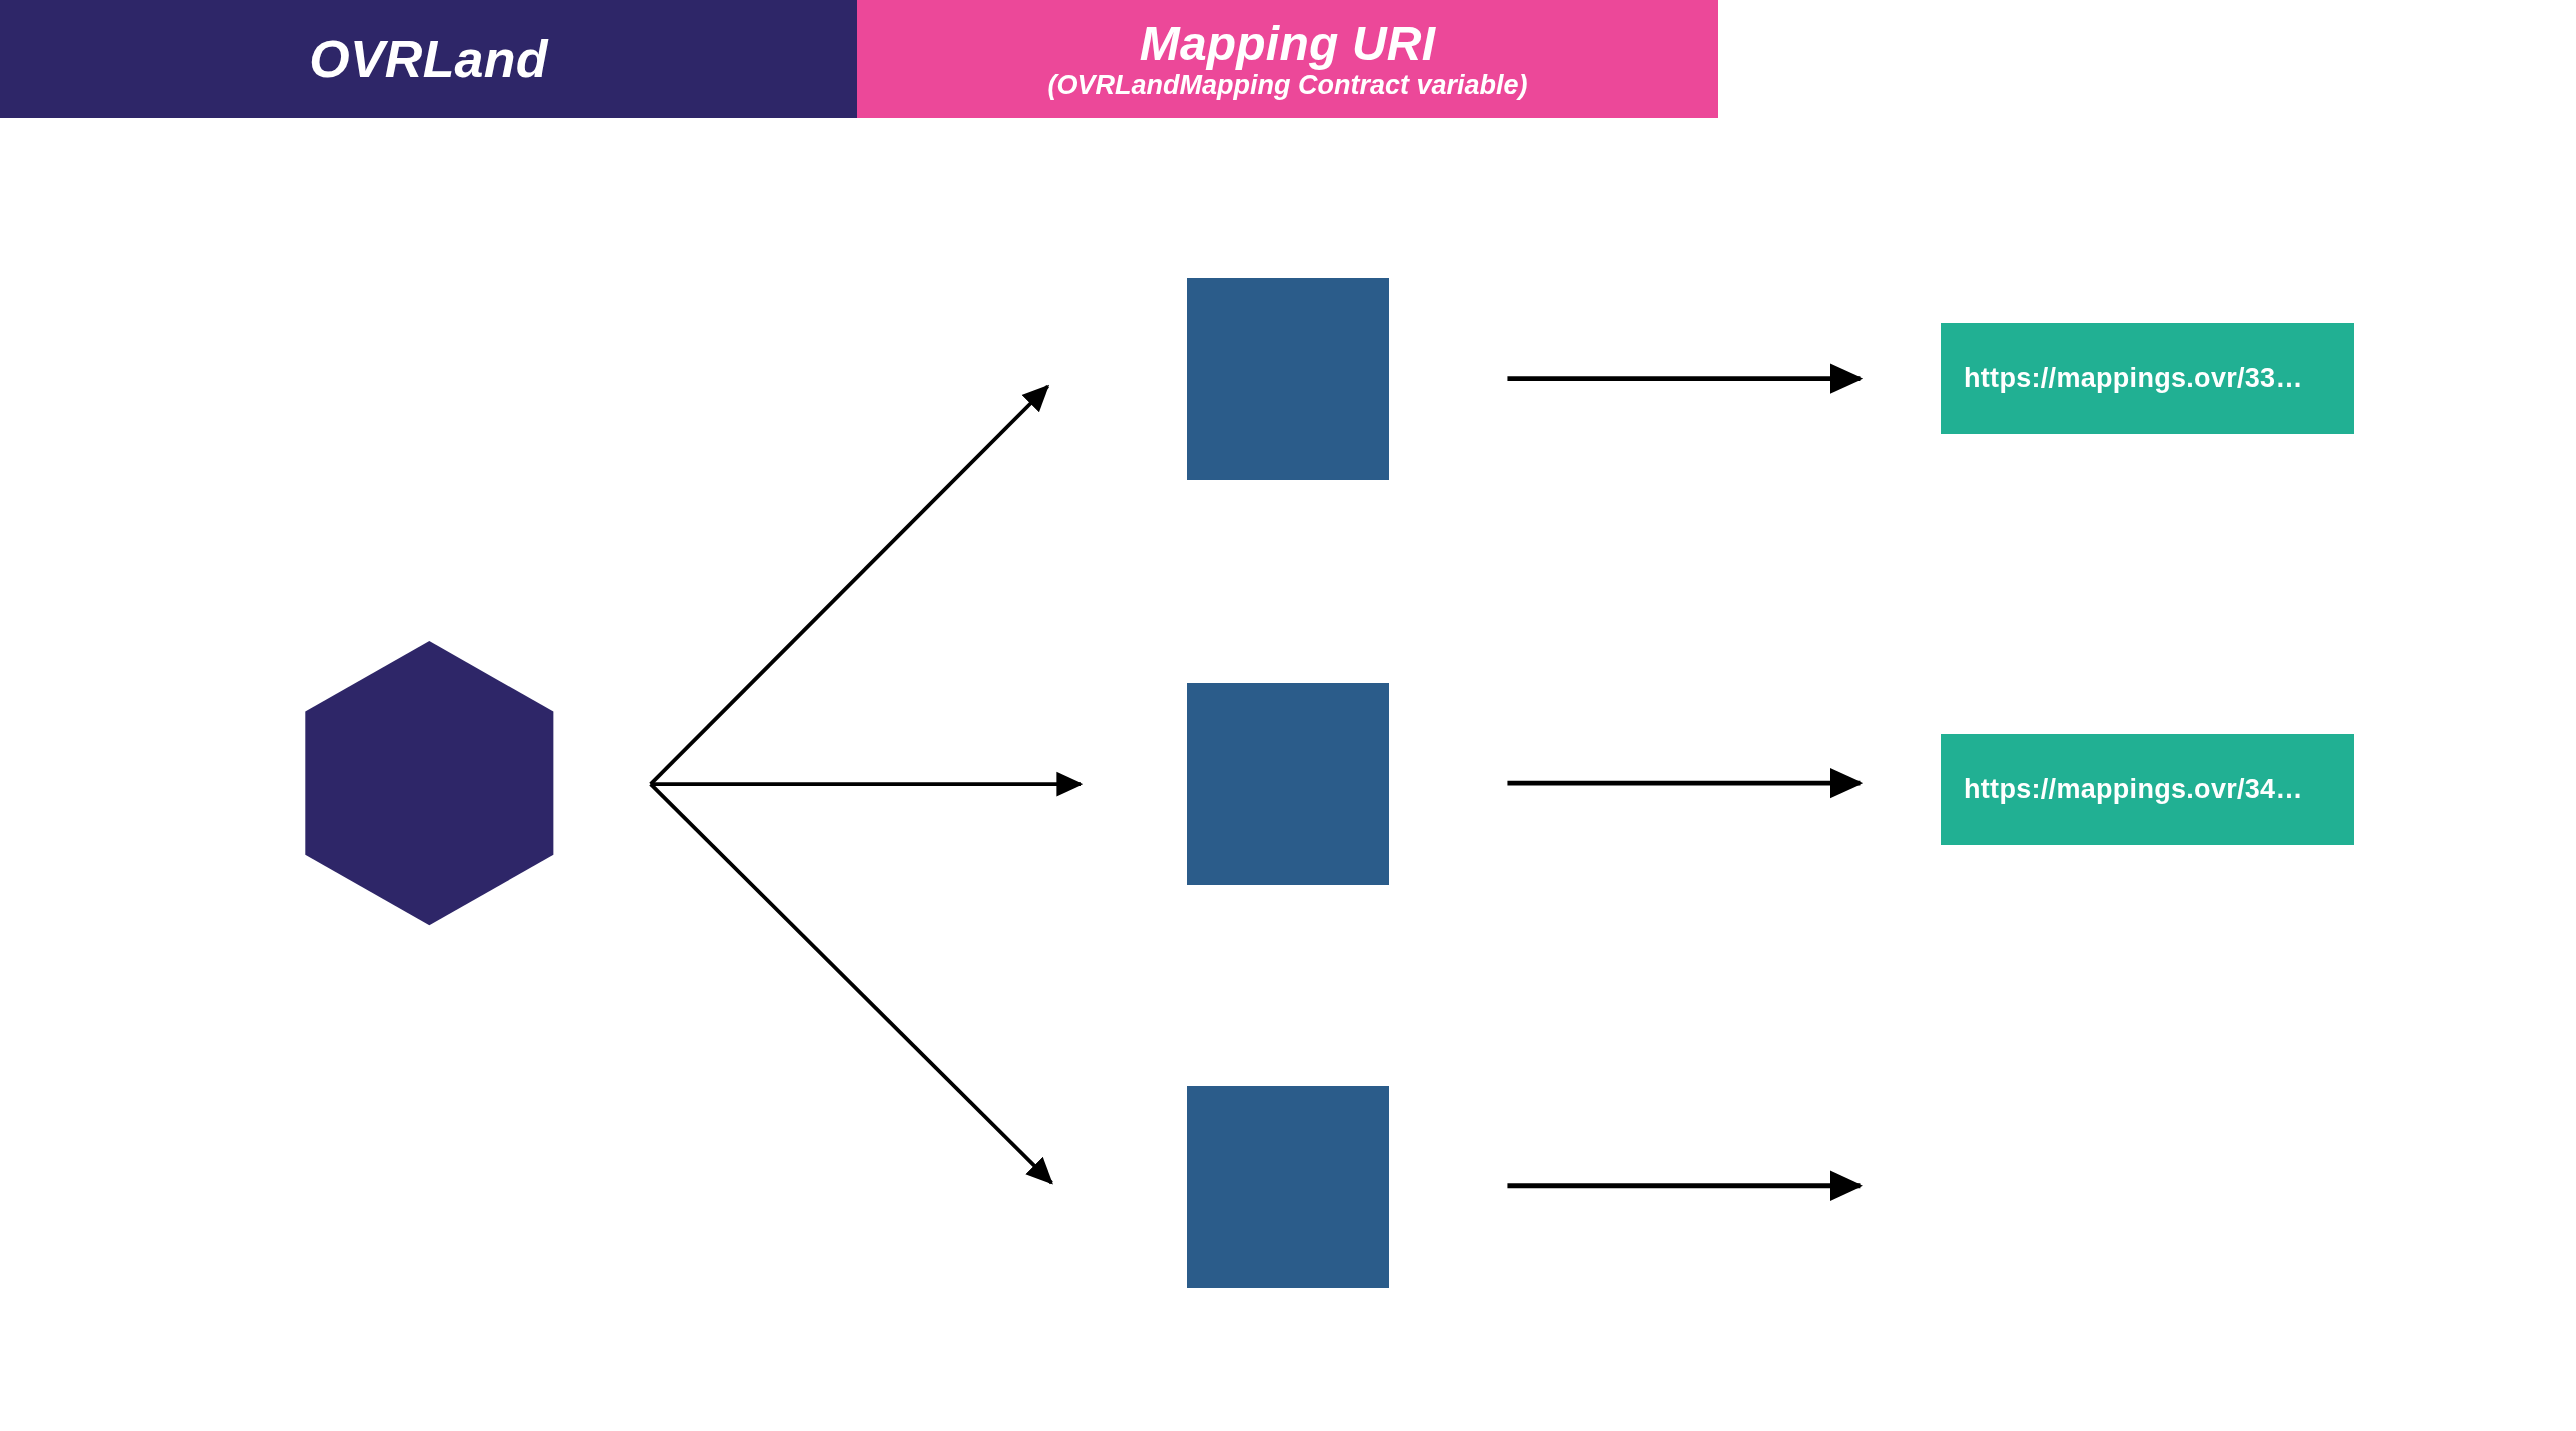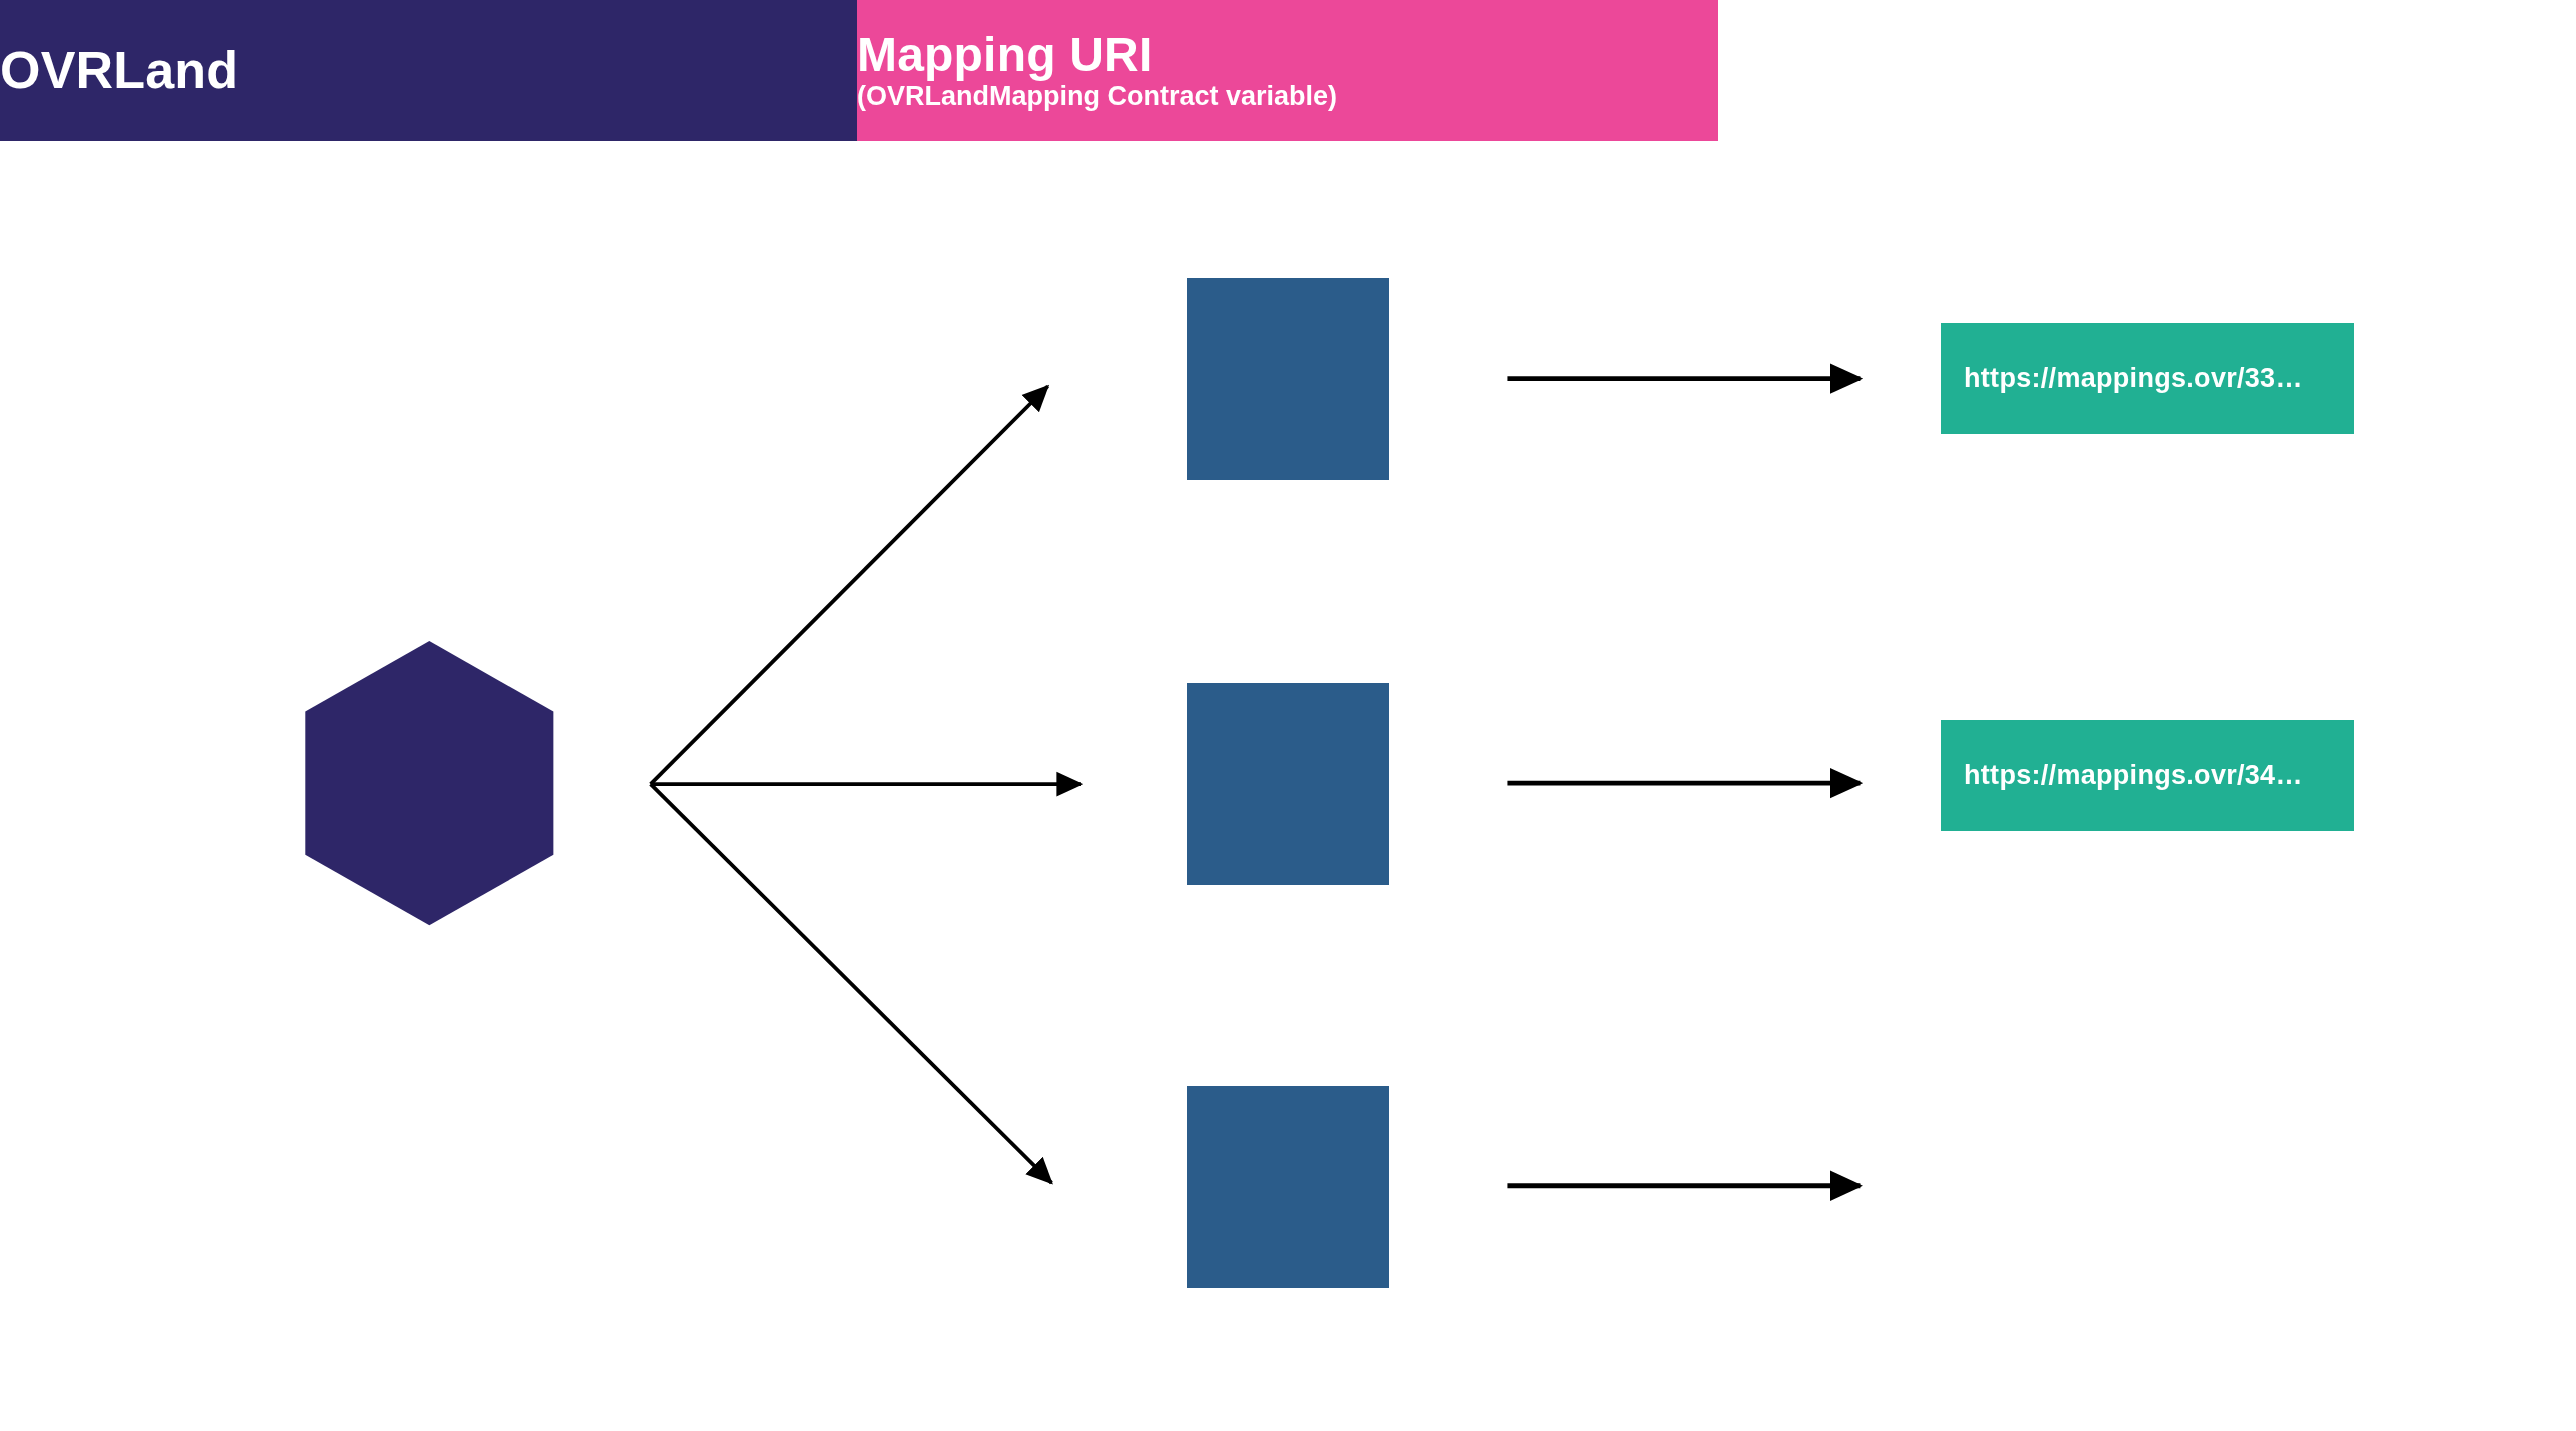--- a/index.html
+++ b/index.html
@@ -22,27 +22,28 @@
   
   .header-band {
     position: absolute;
     left: 0;
     top: 0;
     width: 2576px;
     height: 141px;
     display: flex;
   }
   .header-col {
-    height: 141px;
+    height: 118px;
     display: flex;
     flex-direction: column;
-    align-items: flex-start;
+    align-items: center;
     justify-content: center;
     color: #ffffff;
     box-sizing: border-box;
+    font-style: italic;
   }
   .header-col.purple { width: 857px;  background: #2E2668; }
   .header-col.blue   { width: 859px;  background: #2B5C8A; }
   .header-col.green  { width: 861px;  background: #ec4899; }
 
   .header-title {
     font-size: 52px;
     font-weight: bold;
     line-height: 1.05;
     letter-spacing: 0.2px;
@@ -93,21 +94,21 @@
     left: 1941px;
     width: 413px;
     height: 111px;
     background: #21B093;
     display: flex;
     align-items: center;
     box-sizing: border-box;
     padding-left: 23px;
   }
   .uri-chip.u1 { top: 182px; }
-  .uri-chip.u2 { top: 579px; }
+  .uri-chip.u2 { top: 593px; }
   .uri-chip.u3 { top: 989px; }
   .uri-text {
     color: #ffffff;
     font-size: 27px;
     font-family: "Liberation Sans", sans-serif;
     white-space: nowrap;
     letter-spacing: 0.3px;
     font-weight: bold;
   }
 </style>

